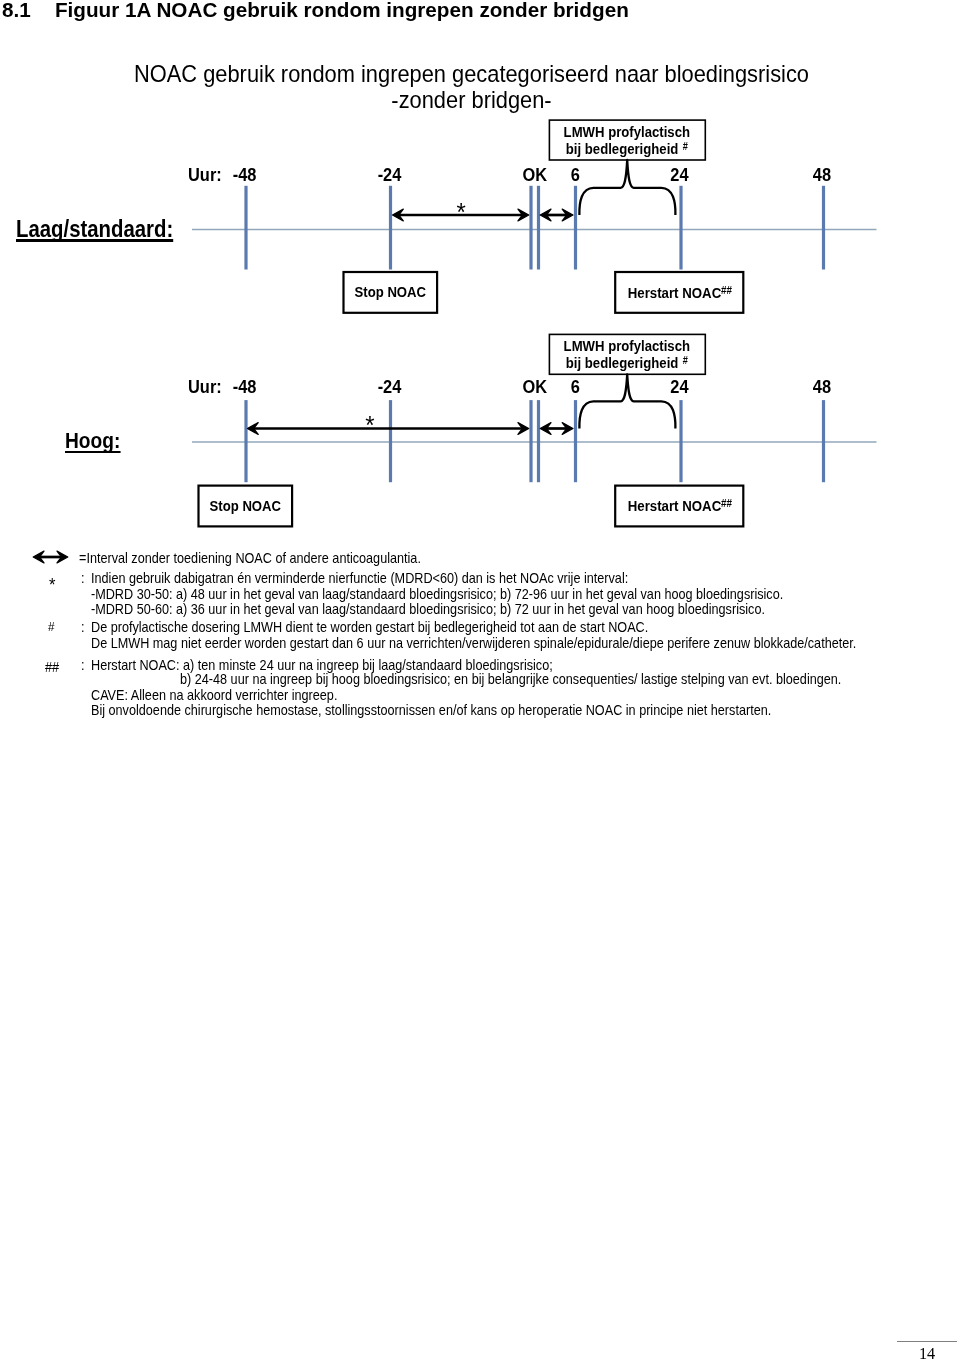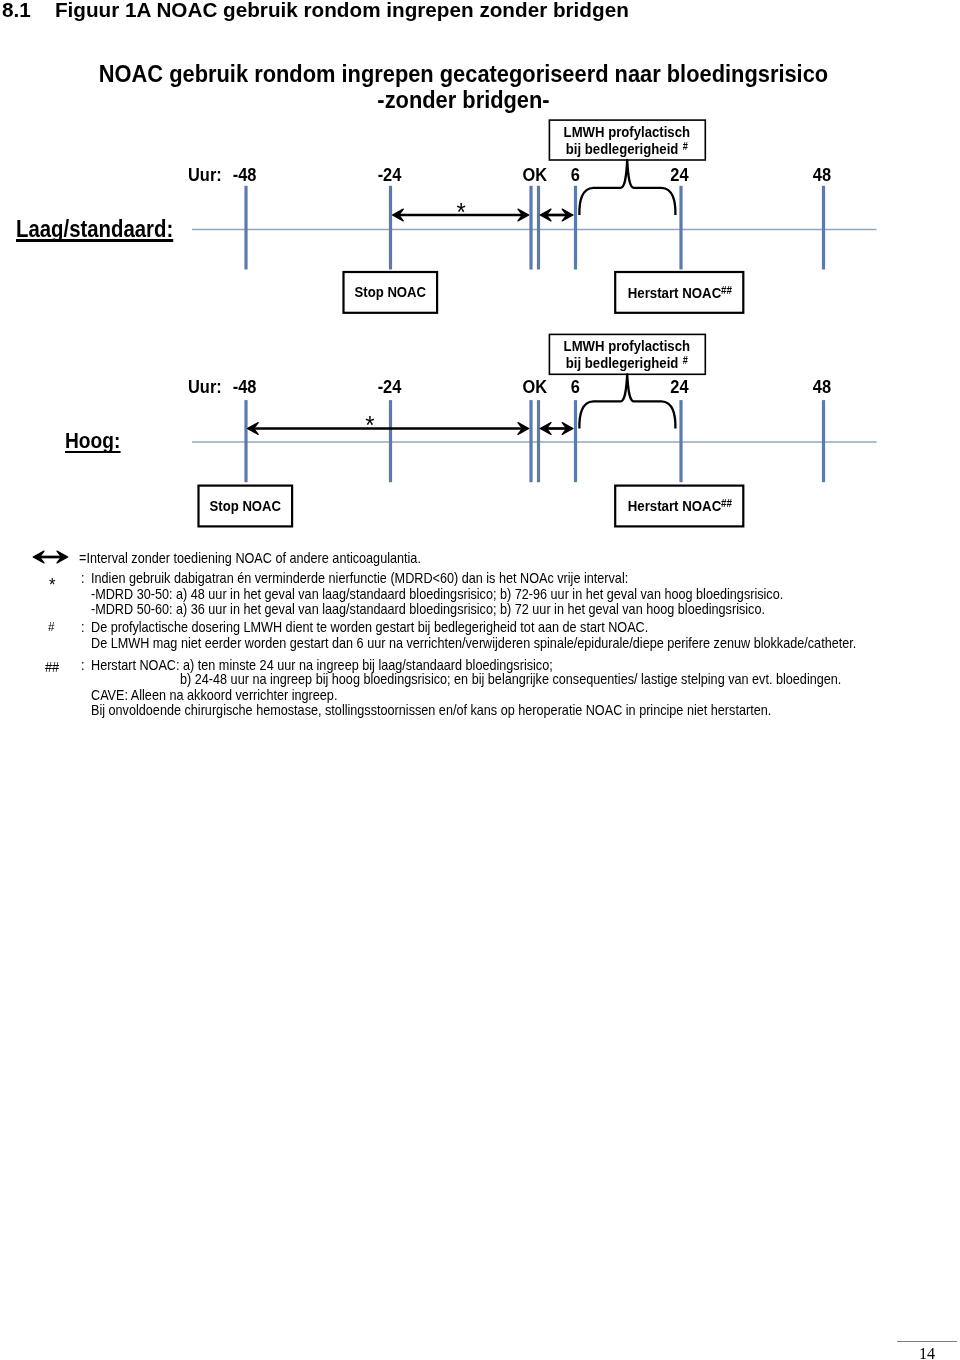--- a/index.html
+++ b/index.html
@@ -8,22 +8,22 @@
        font-family:"Liberation Sans",sans-serif;color:#000;
        -webkit-font-smoothing:antialiased;}
   .pg{position:absolute;left:0;top:0;width:960px;height:1012px;}
 
   
   #heading{position:absolute;left:2.1px;top:-1.8px;font-weight:bold;font-size:20.7px;
            white-space:nowrap;}
   #heading .num{display:inline-block;width:52.8px;}
 
   
-  #figtitle{position:absolute;left:0;top:62.4px;width:927px;
-            font-weight:bold;font-size:23.25px;line-height:25.4px;}
+  #figtitle{position:absolute;left:8px;top:62.4px;width:927px;
+            font-weight:normal;font-size:23.25px;line-height:25.4px;}
   #figtitle > div{transform:scaleX(0.9393);transform-origin:50% 0;text-align:center;}
 
   
   .rowlabel{position:absolute;font-weight:bold;white-space:nowrap;
             transform-origin:0 0;}
   .rowlabel u{text-decoration:none;display:inline-block;line-height:1;position:relative;}
   .rowlabel u::after{content:"";position:absolute;left:0;right:0;height:2.1px;
                      background:#000;}
   #lbl-laag u::after{top:21.3px;}
   #lbl-hoog u::after{top:20.4px;}

